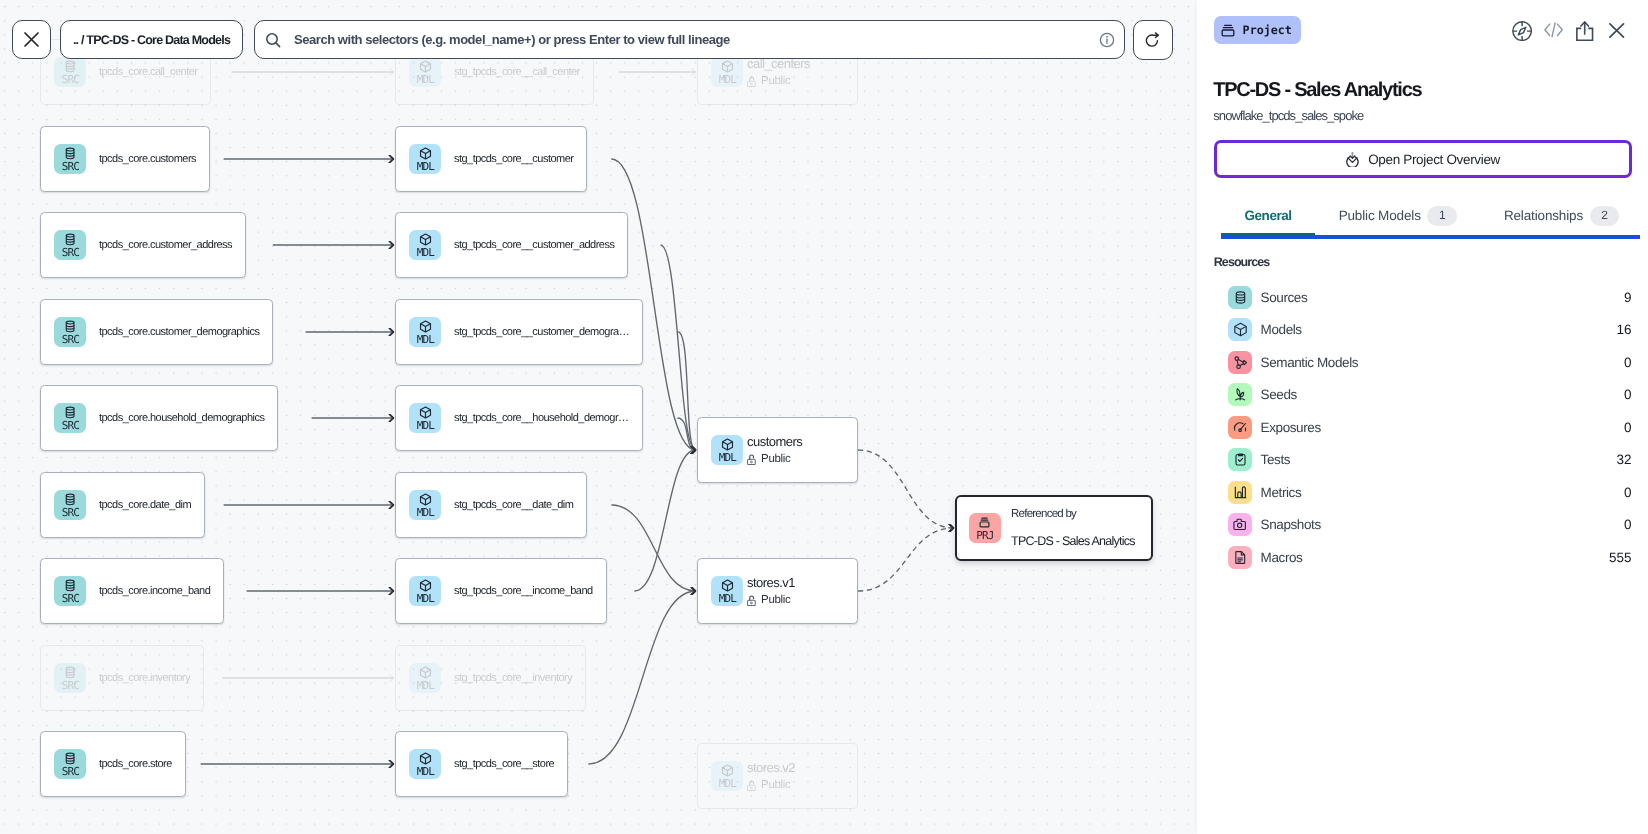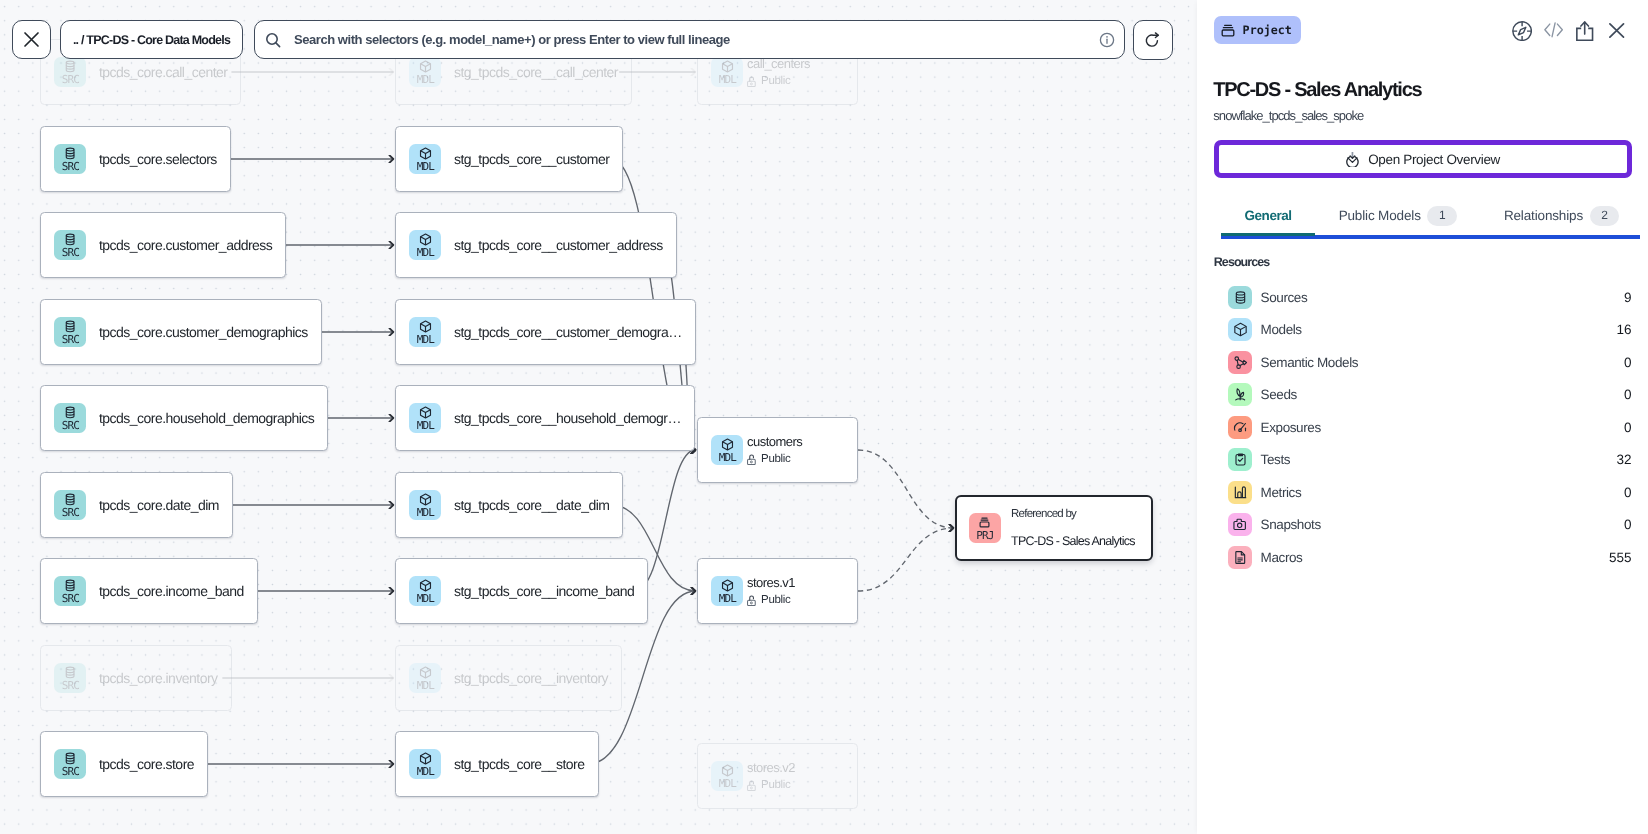--- a/index.html
+++ b/index.html
@@ -35,21 +35,21 @@
   .node.prj{border:2px solid #22262D;border-radius:6px;padding-left:11.5px;box-shadow:0 3px 6px -1px rgba(16,24,40,.22);z-index:25;}
   .badge{width:32px;height:30px;border-radius:6.5px;display:flex;flex-direction:column;
          align-items:center;justify-content:center;flex:0 0 auto;gap:0px;}
   .badge svg{display:block;}
   .badge .bl{font-size:11px;line-height:11px;font-weight:400;color:#1E2733;
              font-family:"DejaVu Sans Mono",monospace;letter-spacing:-0.85px;
              margin-top:0.5px;padding-left:0.9px;}
   .badge.src{background:#9BDADC;}
   .badge.mdl{background:#B1E2F9;}
   .badge.prj{background:#fca5a5;}
-  .nlabel{margin-left:13px;font-size:14px;color:#21262C;white-space:nowrap;letter-spacing:-0.53px;}
+  .nlabel{margin-left:13px;font-size:11px;color:#21262C;white-space:nowrap;letter-spacing:-0.53px;}
   .nstack{margin-left:4px;display:flex;flex-direction:column;gap:3.5px;}
   .nstack .l1{font-size:13px;color:#21262C;white-space:nowrap;letter-spacing:-0.53px;line-height:15px;}
   .nstack .l2{font-size:11.5px;color:#2B323C;white-space:nowrap;display:flex;align-items:center;gap:5.3px;letter-spacing:-0.35px;line-height:14px;}
   .nstack .l2 svg{display:block;}
   .nstack.prjs{gap:13px;margin-left:10.5px;}
   .nstack.prjs .l1{font-size:11.5px;color:#2B323C;letter-spacing:-0.75px;line-height:14px;}
   .nstack.prjs .l2{font-size:12.5px;color:#1A1F28;letter-spacing:-0.75px;line-height:15px;}
 
   
   #panel{position:absolute;left:1197px;top:0;width:451px;height:834px;background:#fff;
@@ -57,21 +57,21 @@
   #panel-head{position:absolute;left:0;top:0;width:451px;height:58px;}
   .pill{position:absolute;left:16.6px;top:16px;height:28px;border-radius:7px;background:#AFC0FB;
         display:flex;align-items:center;gap:6.5px;padding:0 9px 0 6.5px;}
   .pill .pt{font-size:11.7px;font-weight:700;color:#171C26;
             font-family:"DejaVu Sans Mono",monospace;letter-spacing:0px;}
   .hicons{position:absolute;right:23.5px;top:20.6px;display:flex;align-items:flex-start;gap:0px;}
   .hicons .hi{margin-left:12.7px;}
   .hicons .hi{cursor:pointer;display:block;}
   #ptitle{position:absolute;left:16.2px;top:78px;font-size:20px;font-weight:700;color:#16181D;letter-spacing:-1.25px;line-height:24px;}
   #psub{position:absolute;left:16.3px;top:107.5px;font-size:13px;color:#3B4350;letter-spacing:-0.95px;line-height:15px;}
-  #overview-btn{position:absolute;left:16.9px;top:140px;width:418px;height:38.2px;border:5px solid #6d28d9;
+  #overview-btn{position:absolute;left:16.9px;top:140px;width:418px;height:38.2px;border:3px solid #6d28d9;
       border-radius:7px;background:#fff;display:flex;align-items:center;justify-content:center;gap:9.5px;cursor:pointer;box-sizing:border-box;}
   #overview-btn .ot{font-size:13.5px;color:#21262C;letter-spacing:-0.33px;}
   #tabs{position:absolute;left:24px;top:207px;width:419px;height:32px;display:flex;gap:0px;
         border-bottom:4px solid #1d4ed8;box-sizing:border-box;}
   .tab{display:flex;align-items:flex-start;gap:6.7px;padding:0 23.5px;cursor:pointer;position:relative;flex:0 0 auto;}
   .tab .tl{font-size:13.5px;color:#3F4A5A;letter-spacing:-0.15px;line-height:17px;white-space:nowrap;}
   .tab.active .tl{color:#136C74;font-weight:700;letter-spacing:-0.45px;}
   .tab.active:after{content:"";position:absolute;left:0;right:0;bottom:-1px;height:2.6px;background:#0F6B72;}
     .tab .cnt{flex:0 0 auto;font-size:12px;color:#3F4A5A;background:#E8EAEE;border-radius:10px;padding:0 11.5px;line-height:19.5px;height:19.5px;letter-spacing:-0.2px;margin-top:-1px;}
   #reshead{position:absolute;left:16.8px;top:254.5px;font-size:12.5px;font-weight:700;color:#2D3541;letter-spacing:-0.95px;}
@@ -131,21 +131,21 @@
         <div class="node" style="left: 40px; top: 126px; height: 66px;">
           <span class="badge src">
             <svg width="15" height="15" viewBox="0 0 16 16" fill="none">
               <ellipse cx="7.6" cy="3.8" rx="4.1" ry="1.5" stroke="#1E2733" stroke-width="1.2"></ellipse>
               <path d="M3.5 3.8 V12.1 c0 .83 1.84 1.5 4.1 1.5 s4.1-.67 4.1-1.5 V3.8" stroke="#1E2733" stroke-width="1.2"></path>
               <path d="M3.5 6.57 c0 .83 1.84 1.5 4.1 1.5 s4.1-.67 4.1-1.5" stroke="#1E2733" stroke-width="1.2"></path>
               <path d="M3.5 9.34 c0 .83 1.84 1.5 4.1 1.5 s4.1-.67 4.1-1.5" stroke="#1E2733" stroke-width="1.2"></path>
             </svg>
             <span class="bl">SRC</span>
           </span>
-          <span class="nlabel">tpcds_core.selectors</span>
+          <span class="nlabel">tpcds_core.customers</span>
         </div>
         <div class="node" style="left: 40px; top: 212px; height: 66px;">
           <span class="badge src">
             <svg width="15" height="15" viewBox="0 0 16 16" fill="none">
               <ellipse cx="7.6" cy="3.8" rx="4.1" ry="1.5" stroke="#1E2733" stroke-width="1.2"></ellipse>
               <path d="M3.5 3.8 V12.1 c0 .83 1.84 1.5 4.1 1.5 s4.1-.67 4.1-1.5 V3.8" stroke="#1E2733" stroke-width="1.2"></path>
               <path d="M3.5 6.57 c0 .83 1.84 1.5 4.1 1.5 s4.1-.67 4.1-1.5" stroke="#1E2733" stroke-width="1.2"></path>
               <path d="M3.5 9.34 c0 .83 1.84 1.5 4.1 1.5 s4.1-.67 4.1-1.5" stroke="#1E2733" stroke-width="1.2"></path>
             </svg>
             <span class="bl">SRC</span>

